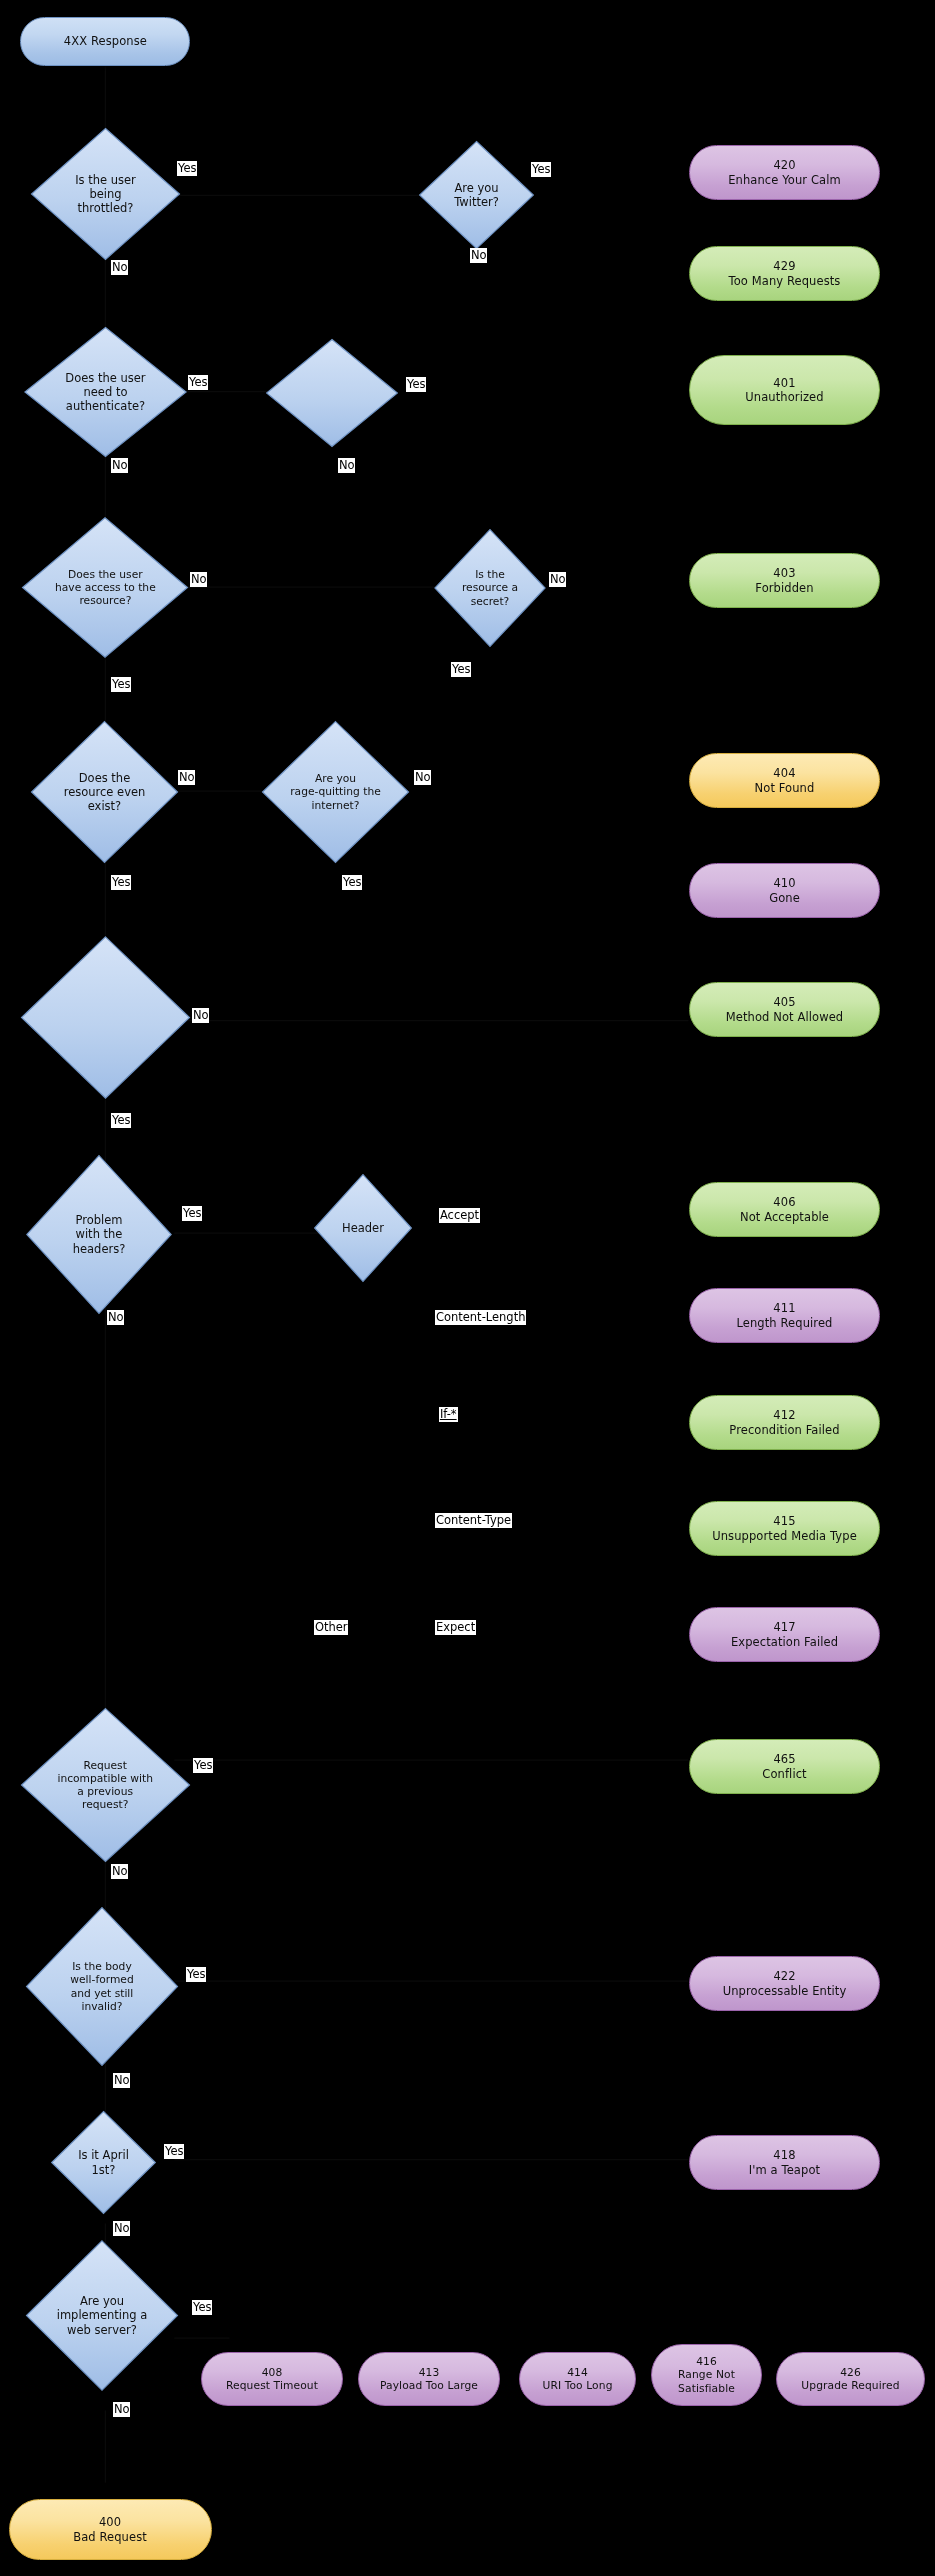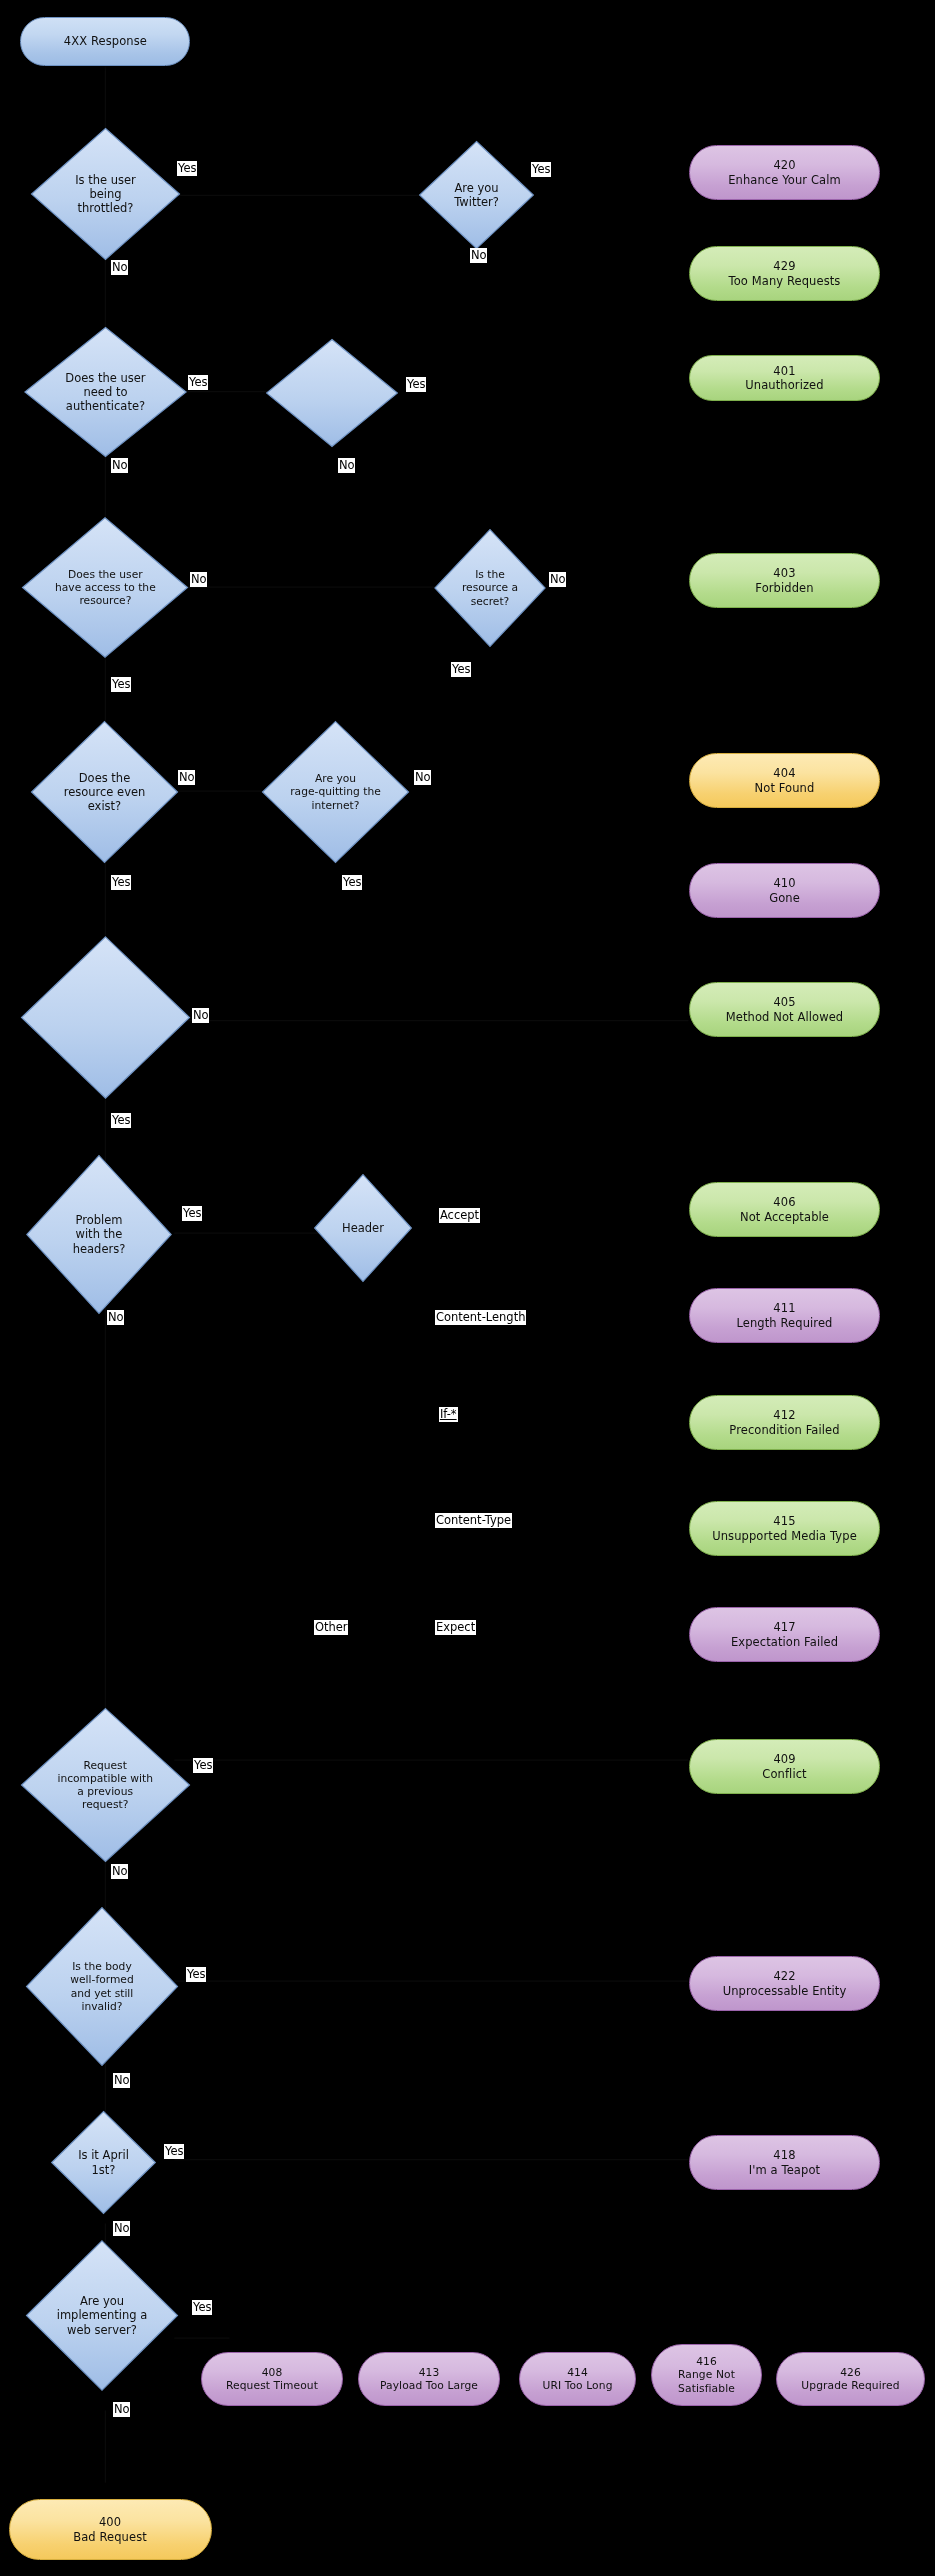--- a/index.html
+++ b/index.html
@@ -315,21 +315,21 @@
       </span>
   </div>
 
   <div class="pill green" style="left:689px; top:246px; width:191px; height:55px;">
     <span>
         <span class="num">429</span>
         <span class="txt">Too Many Requests</span>
       </span>
   </div>
 
-  <div class="pill green" style="left:689px; top:355px; width:191px; height:46px;">
+  <div class="pill green" style="left:689px; top:355px; width:191px; height:70px;">
     <span>
         <span class="num">401</span>
         <span class="txt">Unauthorized</span>
       </span>
   </div>
 
   <div class="pill green" style="left:689px; top:553px; width:191px; height:55px;">
     <span>
         <span class="num">403</span>
         <span class="txt">Forbidden</span>
@@ -387,21 +387,21 @@
 
   <div class="pill purple" style="left:689px; top:1607px; width:191px; height:55px;">
     <span>
         <span class="num">417</span>
         <span class="txt">Expectation Failed</span>
       </span>
   </div>
 
   <div class="pill green" style="left:689px; top:1739px; width:191px; height:55px;">
     <span>
-        <span class="num">409</span>
+        <span class="num">465</span>
         <span class="txt">Conflict</span>
       </span>
   </div>
 
   <div class="pill purple" style="left:689px; top:1956px; width:191px; height:55px;">
     <span>
         <span class="num">422</span>
         <span class="txt">Unprocessable Entity</span>
       </span>
   </div>

